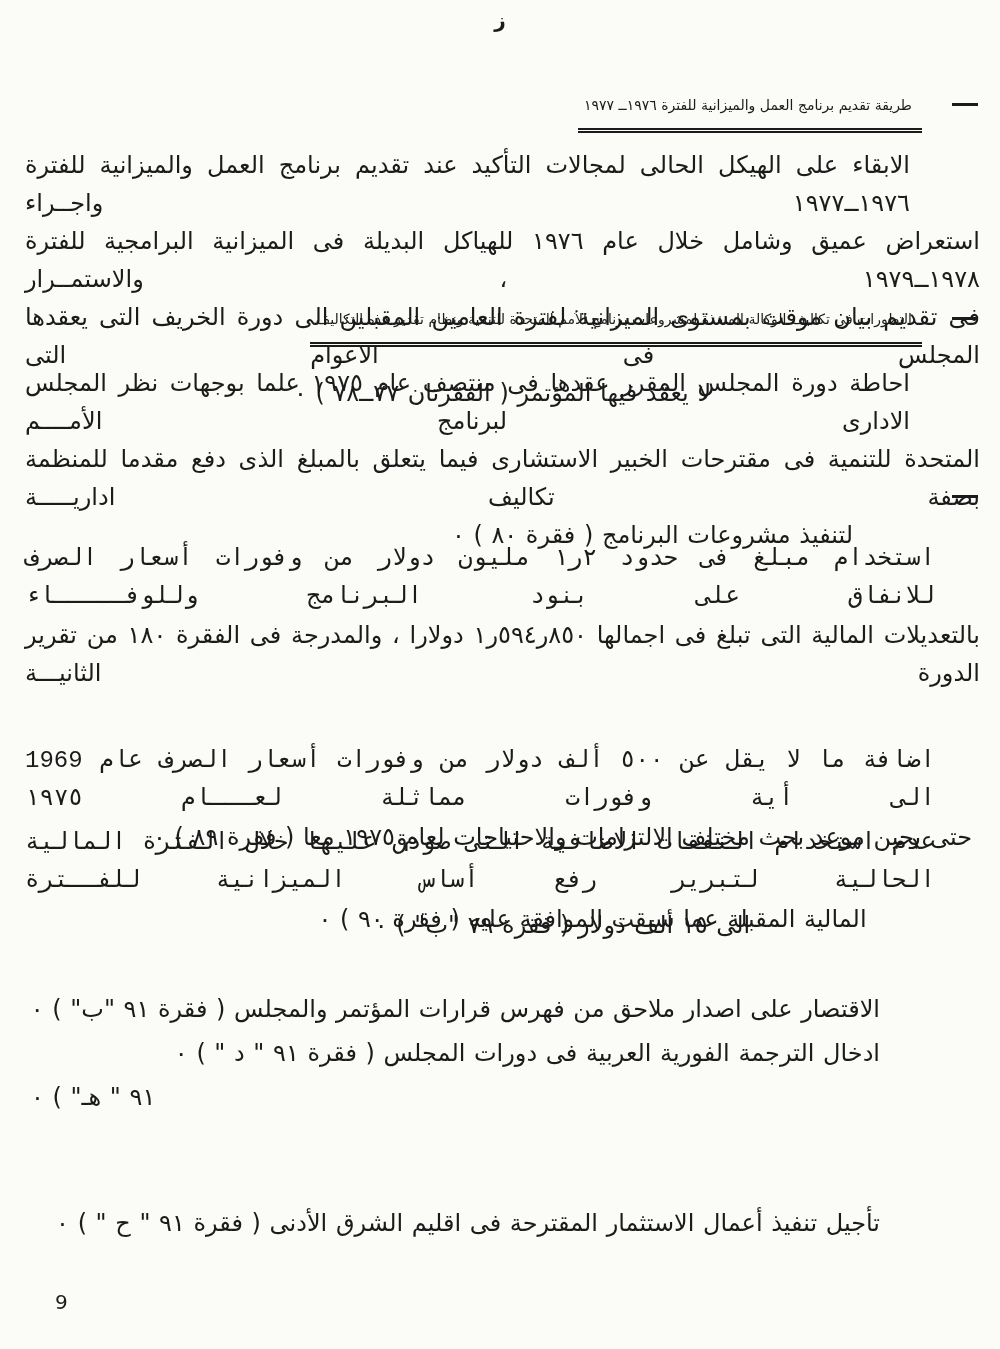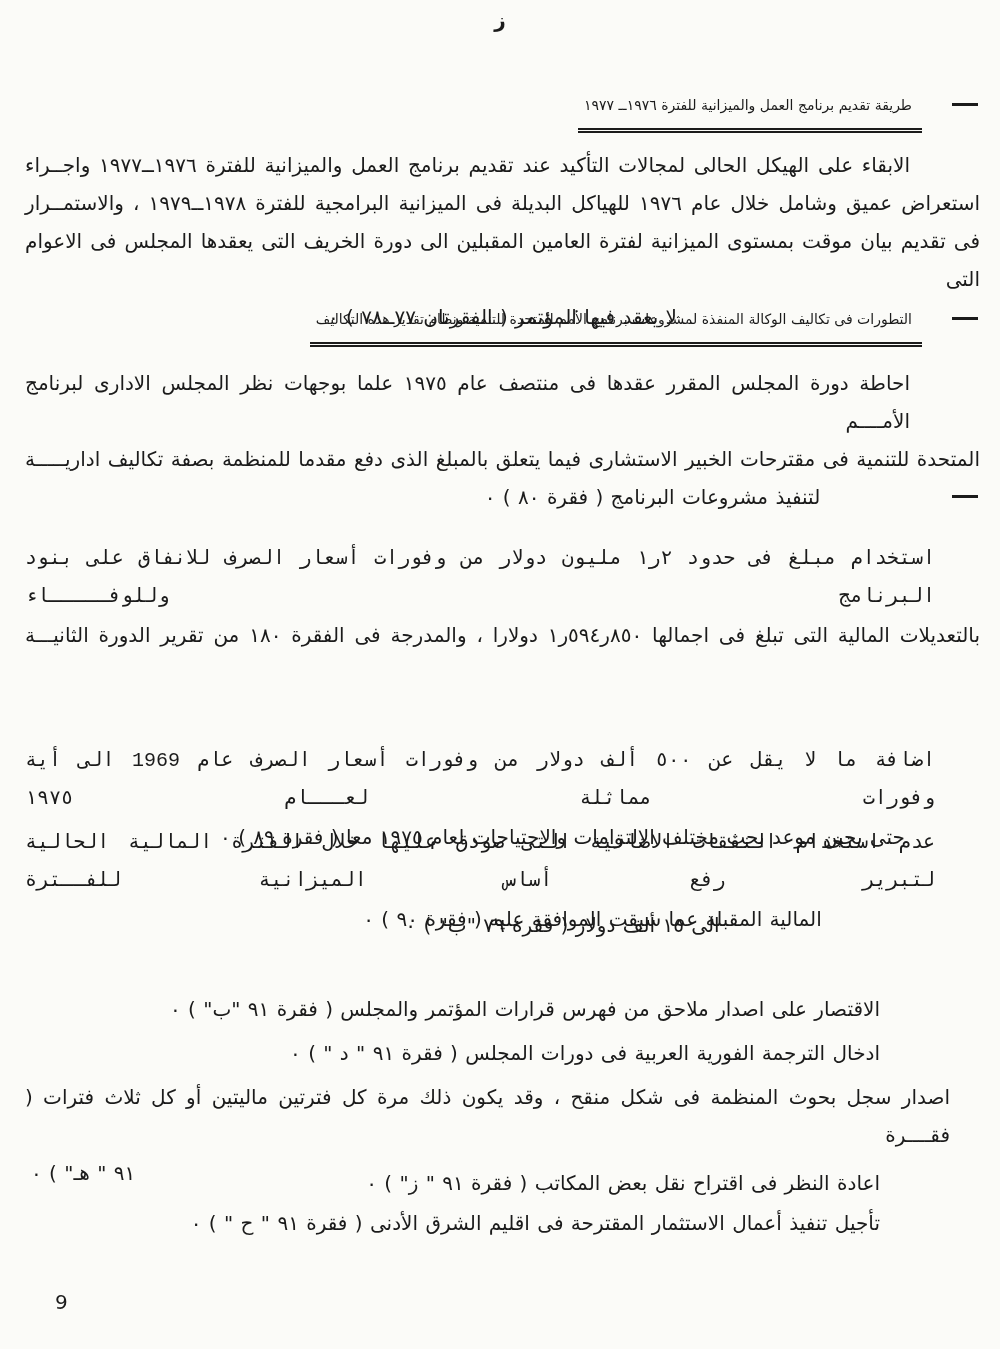--- a/index.html
+++ b/index.html
@@ -24,21 +24,21 @@
     flex:0 0 auto;width:26px;height:3px;
     background:var(--ink,#1b1b1b);
     margin-top:13px;margin-right:2px;margin-left:30px;
   }
   .h-text{
     display:inline-block;max-width:870px;white-space:nowrap;
     font-size:14px;line-height:30px;
     padding:0 10px 8px 6px;
     border-bottom:5px double var(--ink,#1b1b1b);
   }
-  .para{font-size:20px;}
+  .para{font-size:24px;}
   .line{
     line-height:38px;
     text-align:justify;text-align-last:justify;
     word-spacing:1px;
   }
   .first{padding-right:45px;font-family:Liberation Mono, monospace;}
   .first-lg{padding-right:70px;}
   .first-sm{padding-right:30px;}
   .last{text-align:center;text-align-last:center;padding-right:0;}
   .sh60{position:relative;right:-60px;}
@@ -105,27 +105,23 @@
 
   <div class="block para" style="top:990px">
     <div class="line item">الاقتصار على اصدار ملاحق من فهرس قرارات المؤتمر والمجلس ( فقرة ٩١ "ب" ) ٠</div>
   </div>
 
   <div class="block para" style="top:1034px">
     <div class="line item">ادخال الترجمة الفورية العربية فى دورات المجلس ( فقرة ٩١ " د " ) ٠</div>
   </div>
 
   <div class="block para" style="top:1078px">
-    <div class="line first-sm">اصدار سجل بحوث المنظمة فى شكل منقح ، وقد يكون ذلك مرة كل فترتين ماليتين أو كل ثلاث فترات ( فقــــرة</div>
     <div class="line leftend">٩١ " هـ" ) ٠</div>
   </div>
 
-  <div class="block para" style="top:1164px">
-    <div class="line item">اعادة النظر فى اقتراح نقل بعض المكاتب ( فقرة ٩١ " ز" ) ٠</div>
-  </div>
 
   <div class="block para" style="top:1204px">
     <div class="line item">تأجيل تنفيذ أعمال الاستثمار المقترحة فى اقليم الشرق الأدنى ( فقرة ٩١ " ح " ) ٠</div>
   </div>
 
   <div class="page-number">9</div>
 
 </div>
 
 </body></html>

